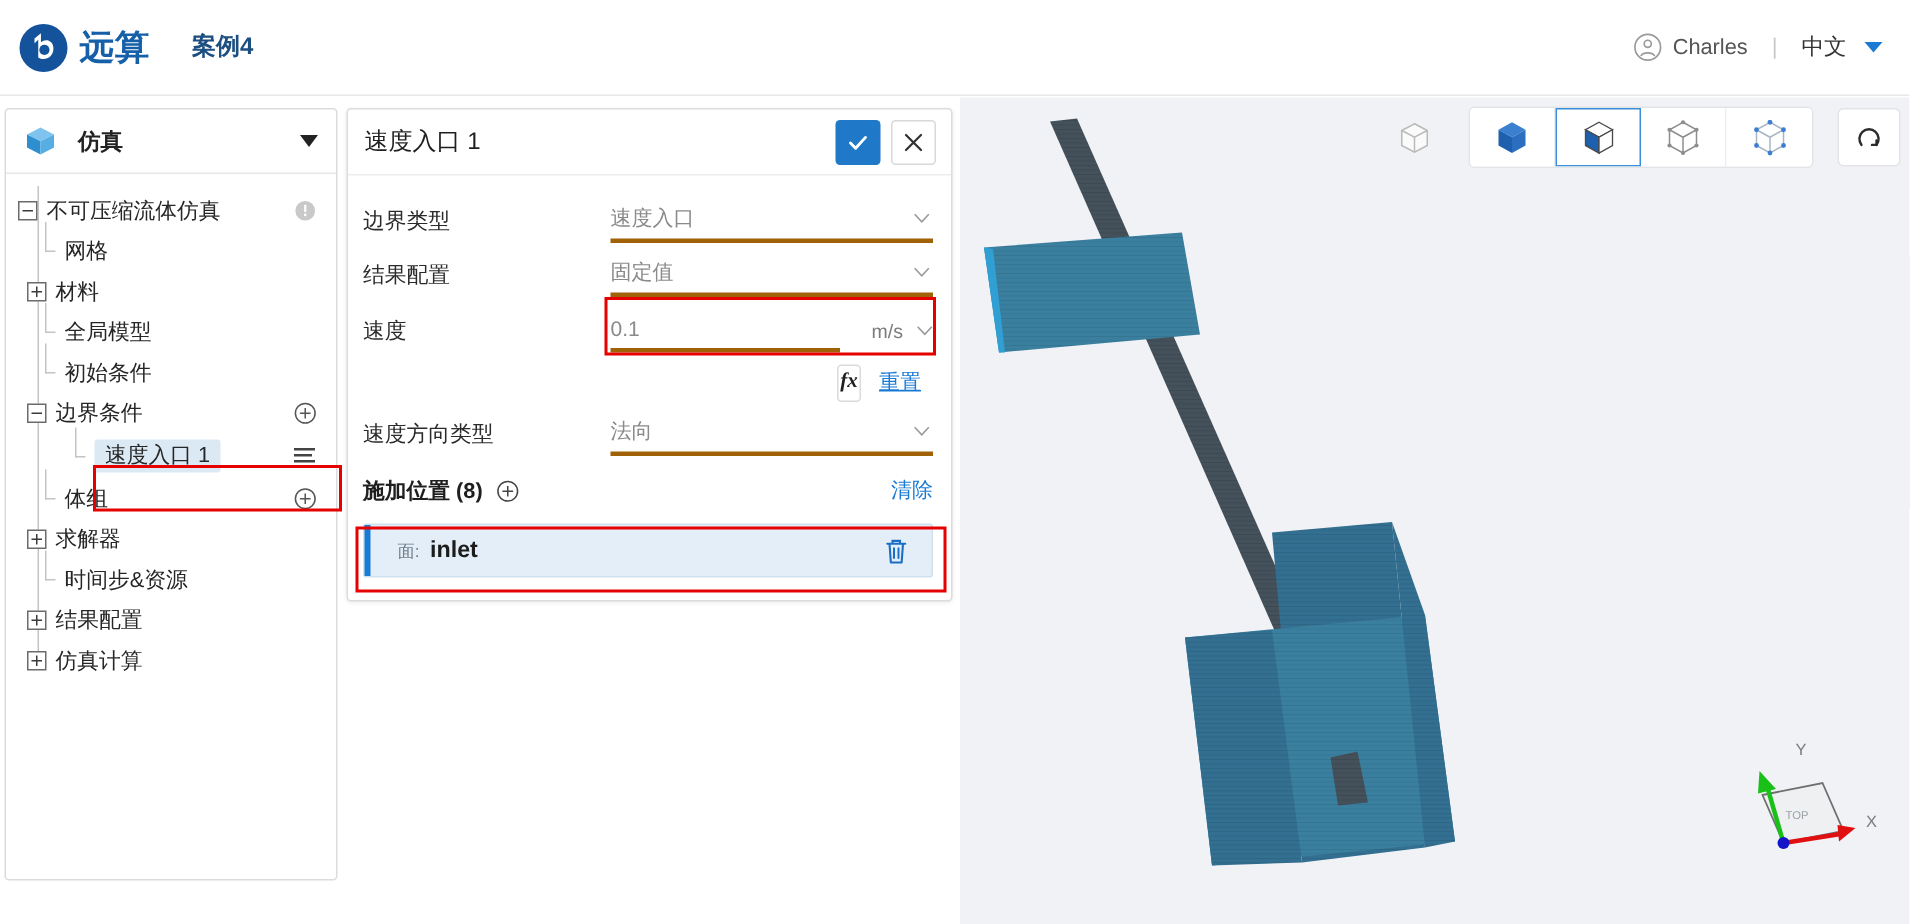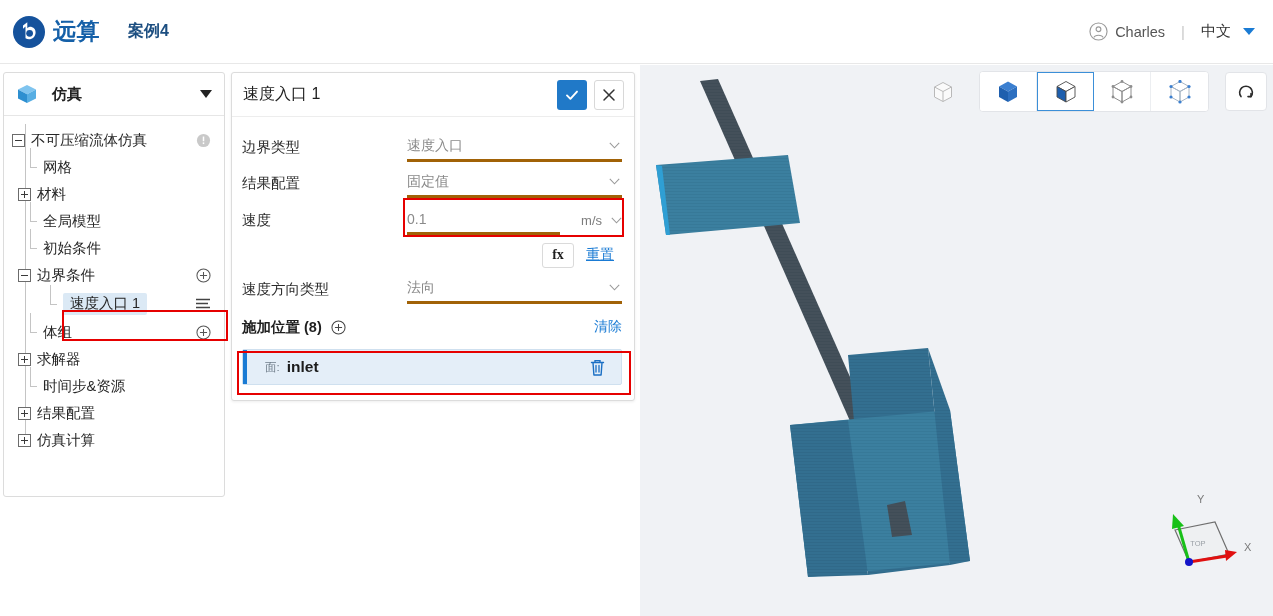--- a/index.html
+++ b/index.html
@@ -35,21 +35,21 @@
   #topbar-div { margin:0 16px; color:#c9c9c9; font-size:15px; }
   #lang-label { color:#333; font-size:15px; font-weight:500; }
   #lang-caret {
     margin-left:12px; width:0; height:0;
     border-left:6px solid transparent; border-right:6px solid transparent;
     border-top:7px solid #1a7bd4;
   }
 
   
   #tree-panel {
-    position:absolute; left:3px; top:72px; width:222px; height:425px;
+    position:absolute; left:3px; top:72px; width:222px; height:515px;
     background:#fff; border:1px solid #dcdcdc; border-radius:3px;
   }
   #tree-header {
     height:43px; display:flex; align-items:center; padding:0 12px;
     border-bottom:1px solid #e6e6e6;
   }
   #tree-header .cube { width:22px; height:22px; }
   #tree-header-label {
     margin-left:14px; font-size:15px; font-weight:bold; color:#222;
   }
@@ -141,23 +141,23 @@
   .chev {
     margin-left:9px; width:11px; height:7px; flex:0 0 11px;
   }
   .unit-wrap { margin-left:auto; display:flex; align-items:center; }
 
   .fx-row {
     display:flex; align-items:center; justify-content:flex-end;
     height:32px; padding-right:2px; gap:12px;
   }
   #fx-btn {
-    width:32px; height:25px; border:1px solid #dadada; border-radius:3px;
+    width:16px; height:25px; border:1px solid #dadada; border-radius:3px;
     display:flex; align-items:center; justify-content:center;
-    font-weight:bold; font-size:14px; color:#1f1f1f;
+    font-style:italic; font-weight:bold; font-size:14px; color:#1f1f1f;
     font-family:"Liberation Serif", serif;
   }
   #reset-link {
     font-size:14px; color:#1a7bd4; text-decoration:underline; padding-right:6px;
   }
 
   #apply-section { padding:6px 12px 0 10px; }
   #apply-head { display:flex; align-items:center; height:28px; }
   #apply-title { font-size:14.5px; font-weight:bold; color:#1f1f1f; }
   #apply-plus { margin-left:9px; width:15px;height:15px; }

